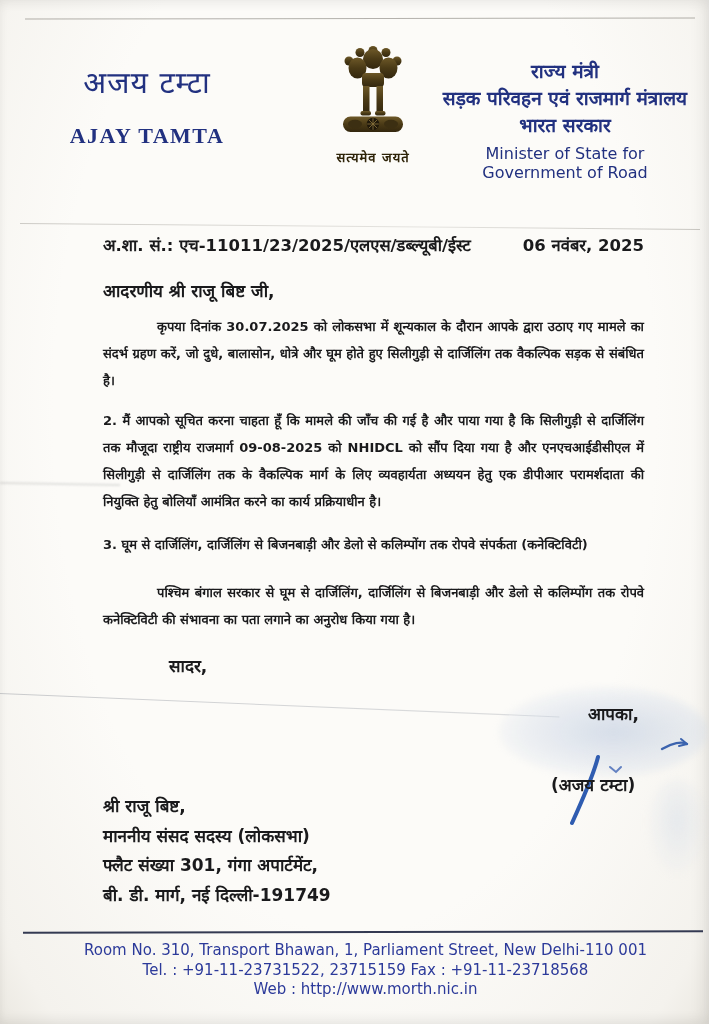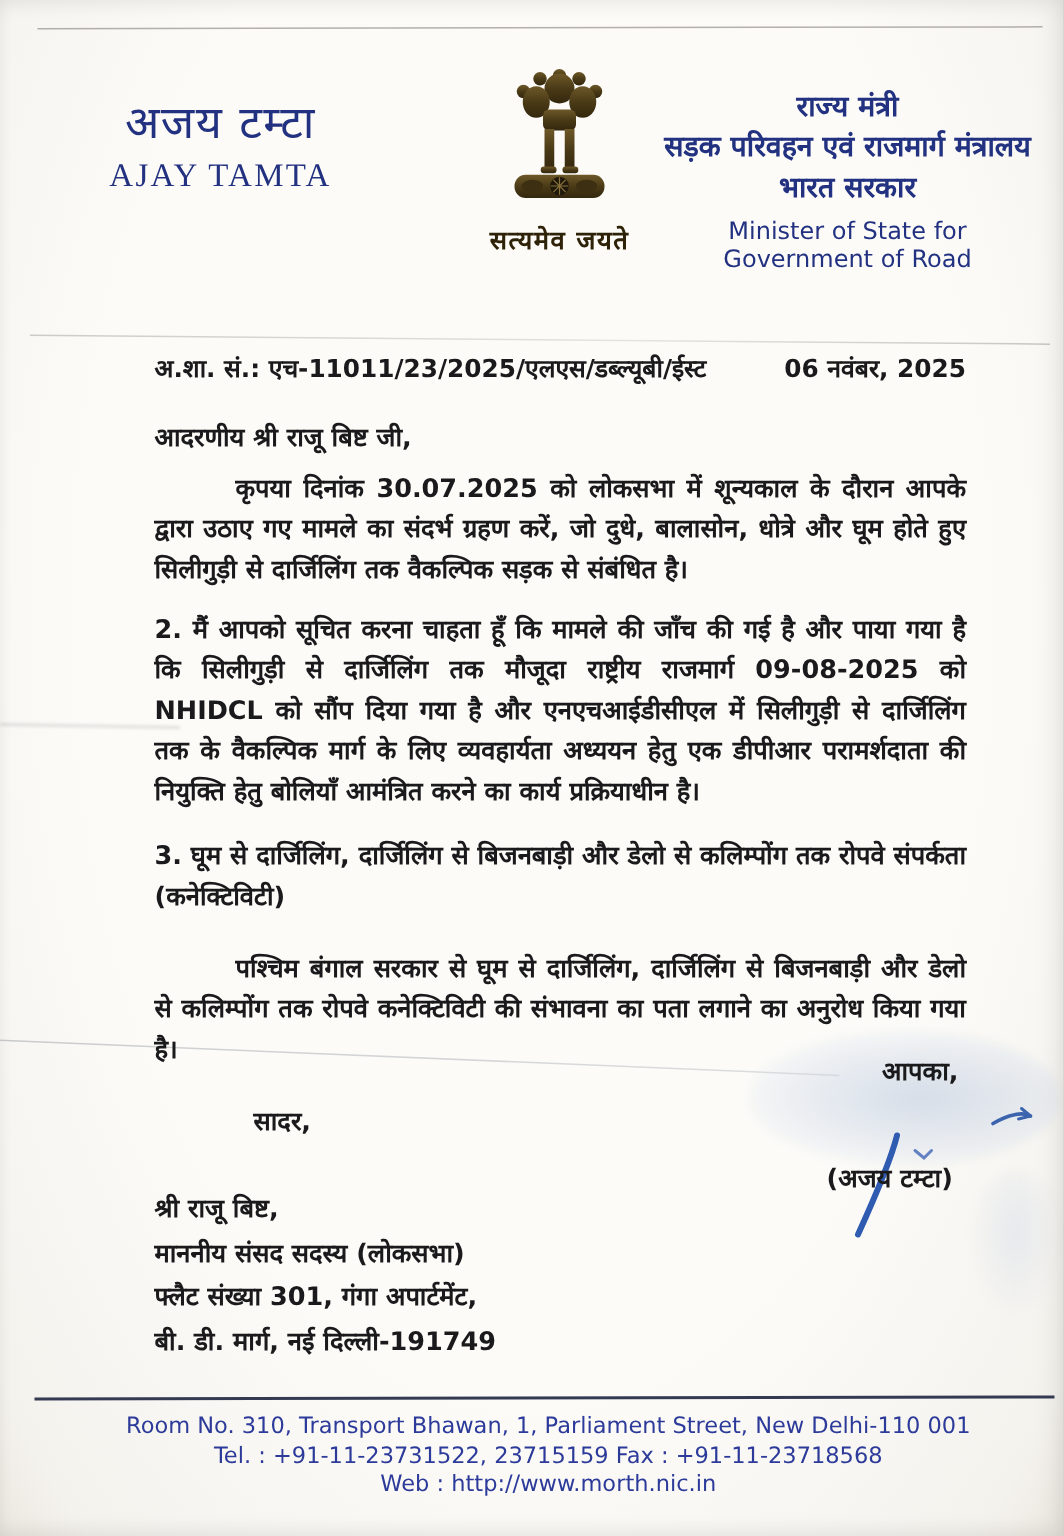--- a/index.html
+++ b/index.html
@@ -22,34 +22,34 @@
   .smudge-1{position:absolute;left:498px;top:686px;width:210px;height:92px;border-radius:50%;
     background:radial-gradient(ellipse at 55% 50%, rgba(184,198,221,0.55), rgba(203,214,231,0.3) 55%, rgba(220,228,240,0) 78%);
     filter:blur(3px);}
   .smudge-2{position:absolute;left:645px;top:780px;width:64px;height:100px;border-radius:50%;
     background:radial-gradient(ellipse at 50% 40%, rgba(198,210,228,0.35), rgba(220,228,240,0) 70%);
     filter:blur(4px);}
 
   
   .hdr-left{position:absolute;left:62px;top:64px;width:170px;text-align:center;color:#223180;}
   .hdr-name-hi{font-size:30px;font-weight:400;letter-spacing:1px;line-height:38px;}
-  .hdr-name-en{font-family:"Liberation Serif", serif;font-size:22px;font-weight:400;letter-spacing:1.5px;margin-top:2px;}
+  .hdr-name-en{font-family:"Liberation Serif", serif;font-size:22px;font-weight:700;letter-spacing:1.5px;margin-top:21px;}
   .emblem-wrap{position:absolute;left:325px;top:46px;width:96px;text-align:center;}
   .emblem-wrap svg{display:block;margin:0 auto;}
-  .emblem-caption{font-size:17px;font-weight:700;color:#2e2308;margin-top:2px;letter-spacing:1px;}
+  .emblem-caption{font-size:13px;font-weight:700;color:#2e2308;margin-top:2px;letter-spacing:1px;}
   .hdr-right{position:absolute;left:425px;top:58px;width:280px;text-align:center;color:#223180;}
   .hdr-right .hi{font-size:19px;font-weight:700;line-height:27px;}
   .hdr-right .en{font-size:16px;font-weight:400;line-height:19px;}
   .hdr-right .en-block{margin-top:5px;}
 
   
   .body-wrap{position:absolute;left:103px;top:233px;width:541px;}
   .ref-row{display:flex;justify-content:space-between;align-items:baseline;font-size:16.5px;font-weight:600;}
   .salutation{margin-top:23px;font-size:17px;font-weight:600;}
-  .para{font-size:17px;font-weight:600;line-height:27px;text-align:justify;margin:0;}
+  .para{font-size:13px;font-weight:600;line-height:27px;text-align:justify;margin:0;}
   .p1{margin-top:11px;text-indent:54px;}
   .p2{margin-top:13px;}
   .p3{margin-top:16px;}
   .p4{margin-top:21px;text-indent:54px;}
   .closing-left{margin-top:21px;margin-left:66px;font-size:17px;font-weight:600;}
 
   .closing-right{position:absolute;left:588px;top:702px;font-size:17px;font-weight:600;}
   .signatory{position:absolute;left:551px;top:773px;font-size:17px;font-weight:600;}
   .signature-svg{position:absolute;left:530px;top:713px;}
 

